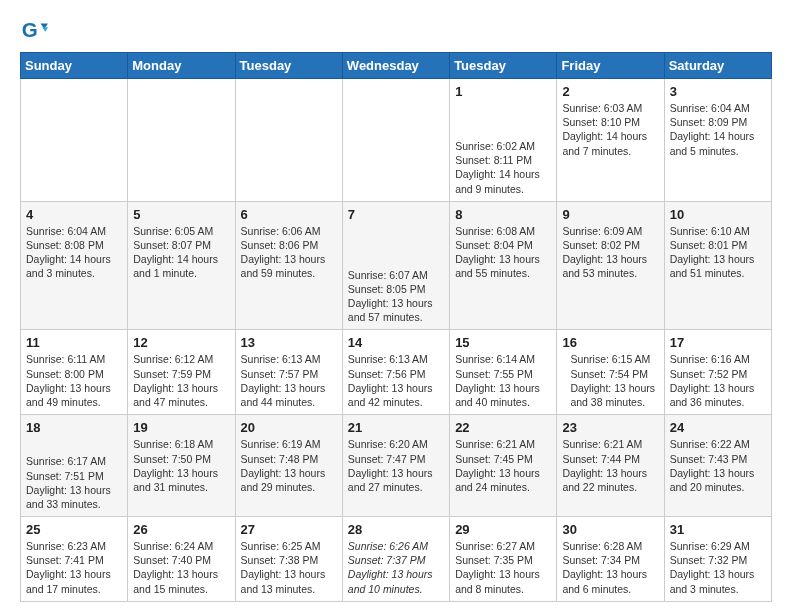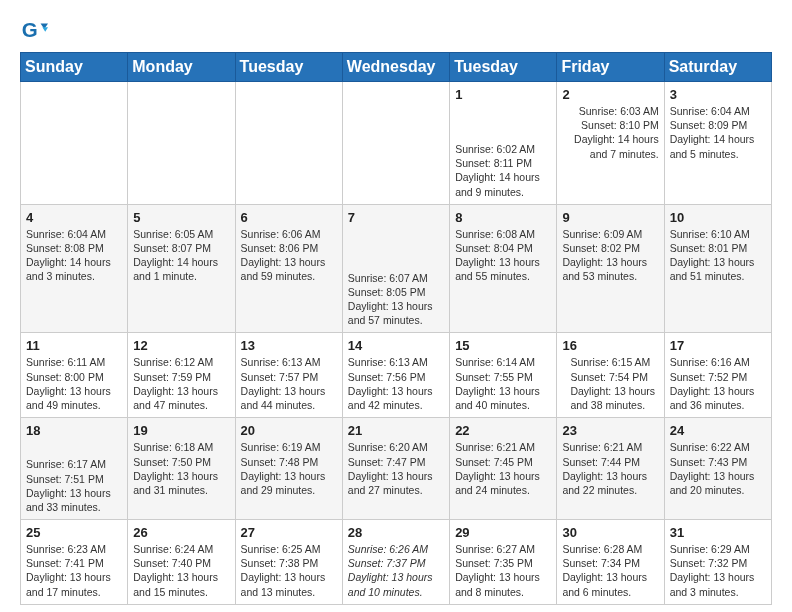--- a/index.html
+++ b/index.html
@@ -48,21 +48,21 @@
     table {
       width: 100%;
       border-collapse: collapse;
       font-size: 11px;
     }
     thead tr th {
       background-color: #2672b8;
       color: #fff;
       padding: 5px 4px;
       text-align: left;
-      font-size: 16px;
+      font-size: 13px;
       font-weight: bold;
       border: 1px solid #1a5a9a;
     }
     tbody tr td {
       vertical-align: top;
       padding: 5px 5px;
       border: 1px solid #ccc;
       min-height: 80px;
       height: 85px;
       width: calc(100% / 7);
@@ -127,21 +127,21 @@
         <td class="empty"></td>
         <td>
           <div class="day-number">1</div>
           <div class="day-info" style="white-space: pre-line; margin-top: 40px;">Sunrise: 6:02 AM
 Sunset: 8:11 PM
 Daylight: 14 hours
 and 9 minutes.</div>
         </td>
         <td>
           <div class="day-number">2</div>
-          <div class="day-info" style="white-space: pre-line; text-align: right;">Sunrise: 6:03 AM
+          <div class="day-info" style="white-space: pre-line;">Sunrise: 6:03 AM
 Sunset: 8:10 PM
 Daylight: 14 hours
 and 7 minutes.</div>
         </td>
         <td>
           <div class="day-number">3</div>
           <div class="day-info" style="white-space: pre-line;">Sunrise: 6:04 AM
 Sunset: 8:09 PM
 Daylight: 14 hours
 and 5 minutes.</div>

